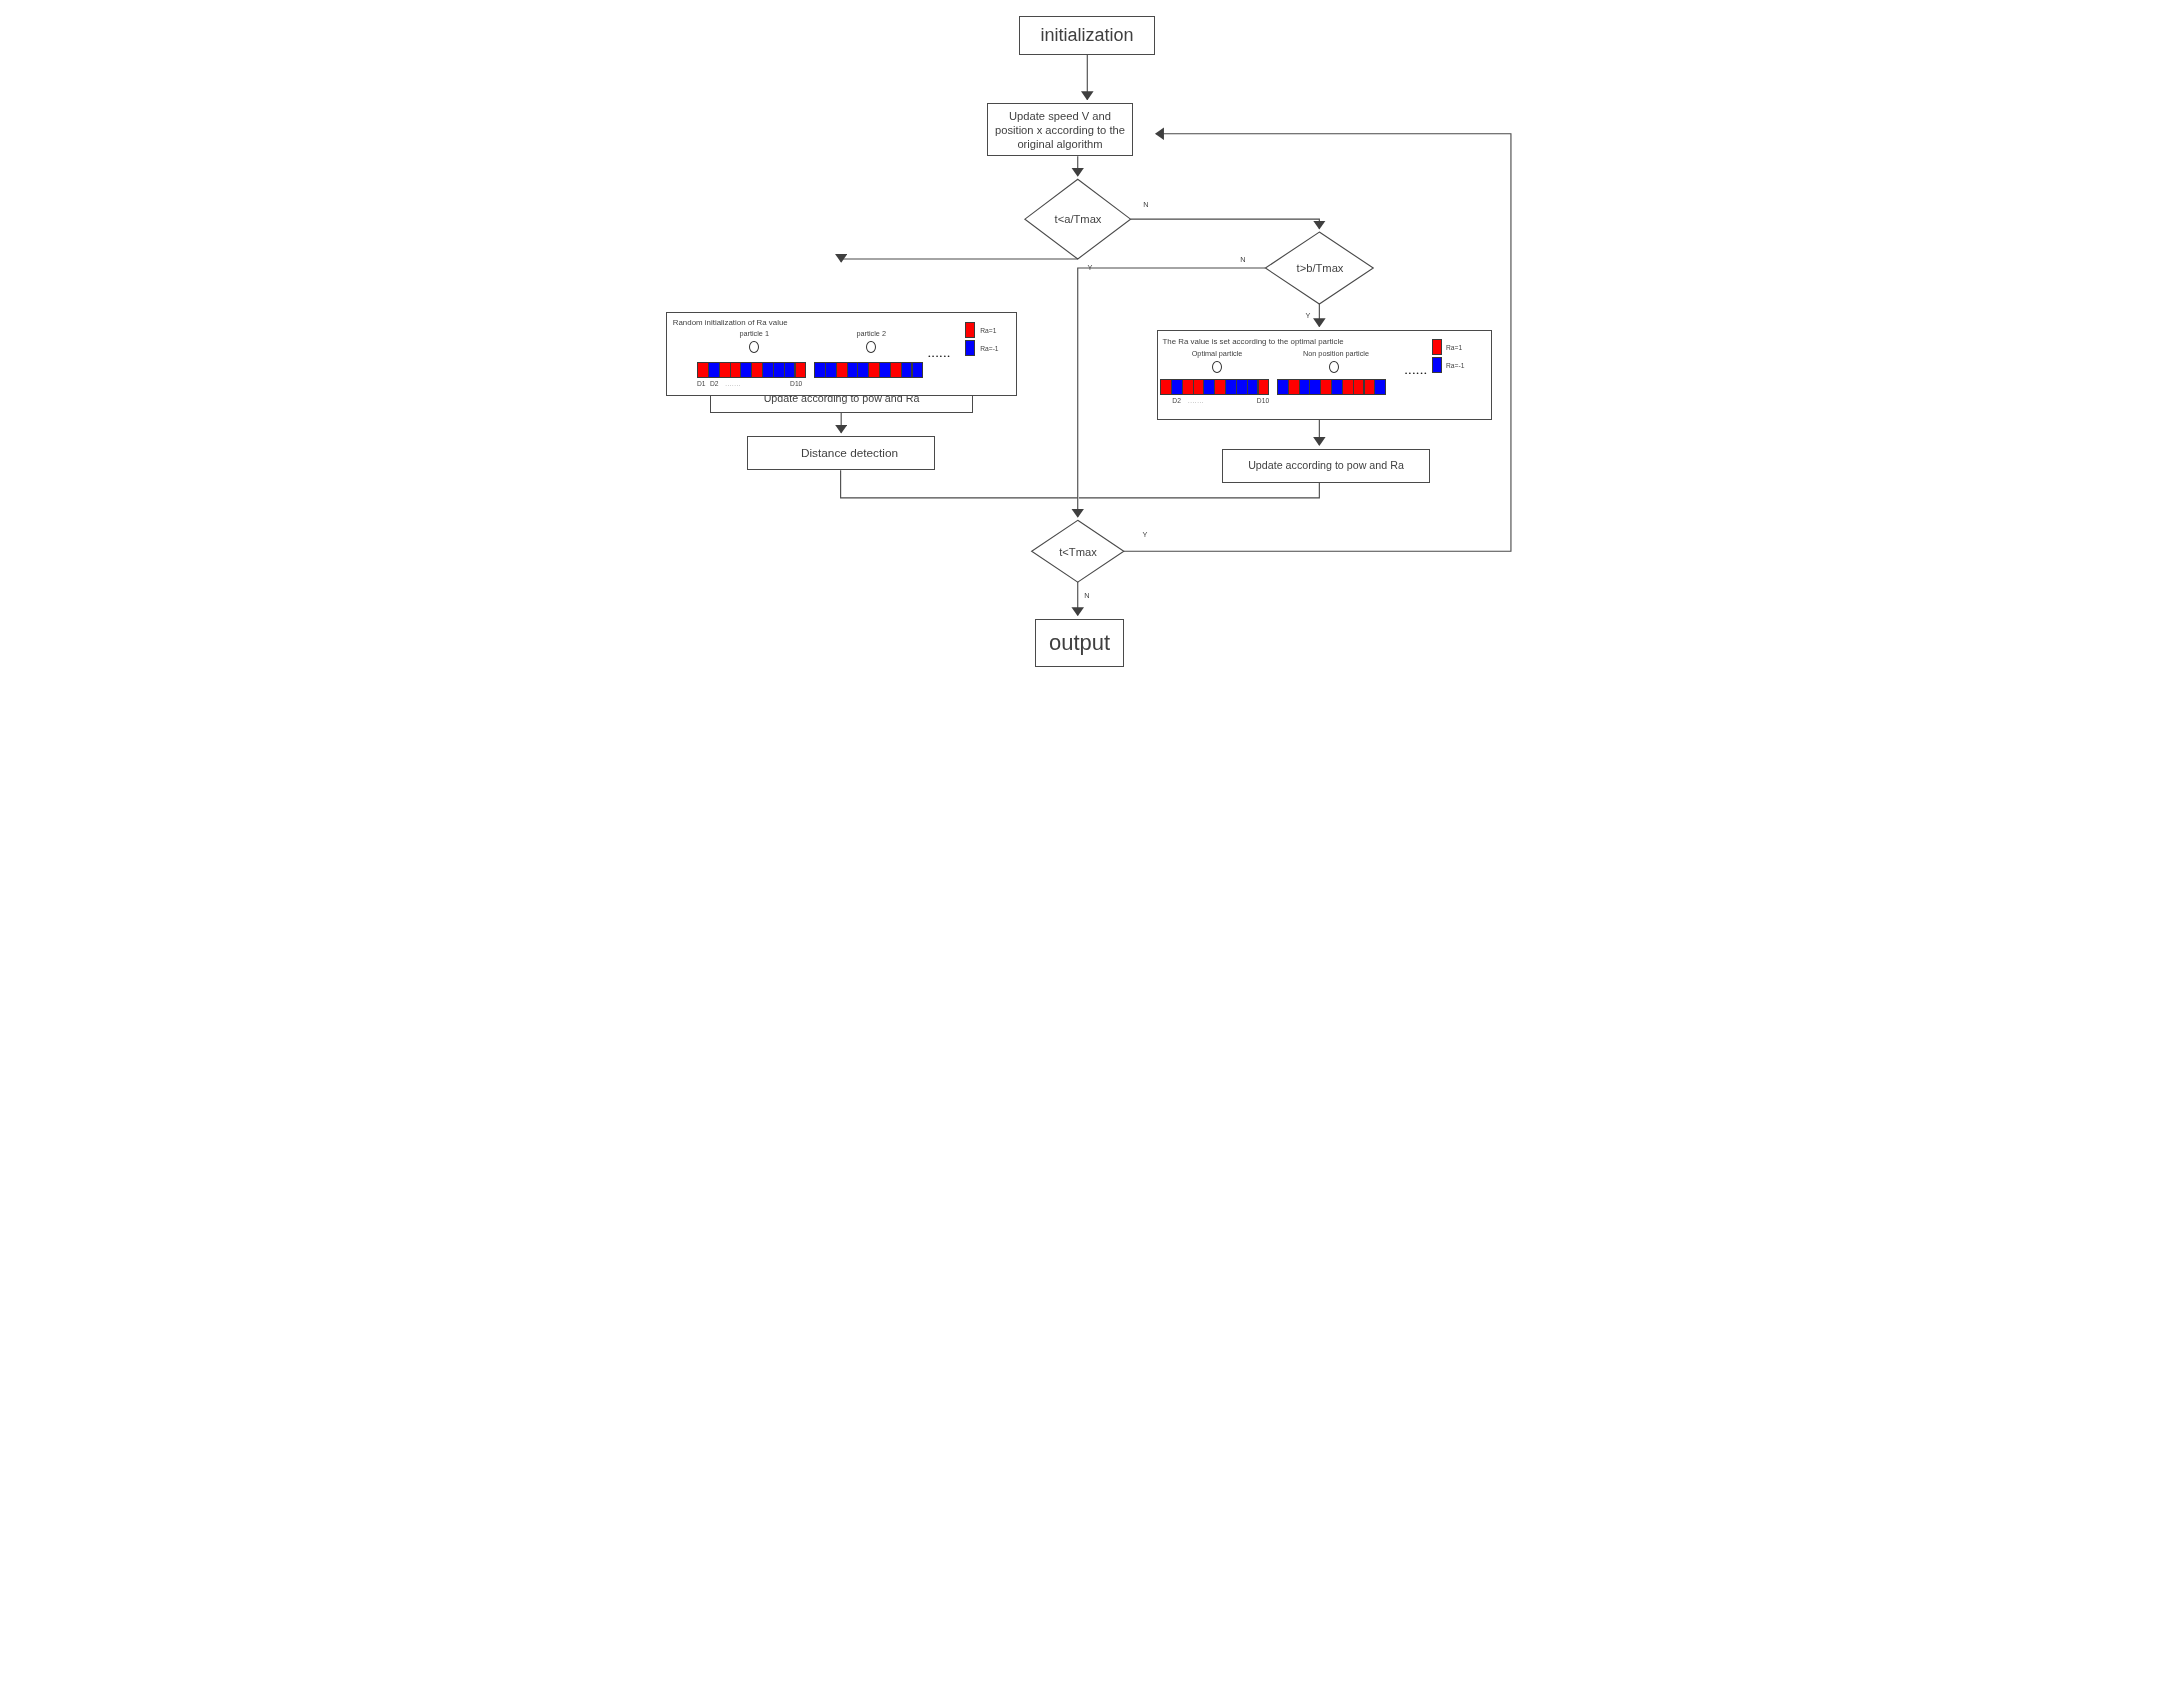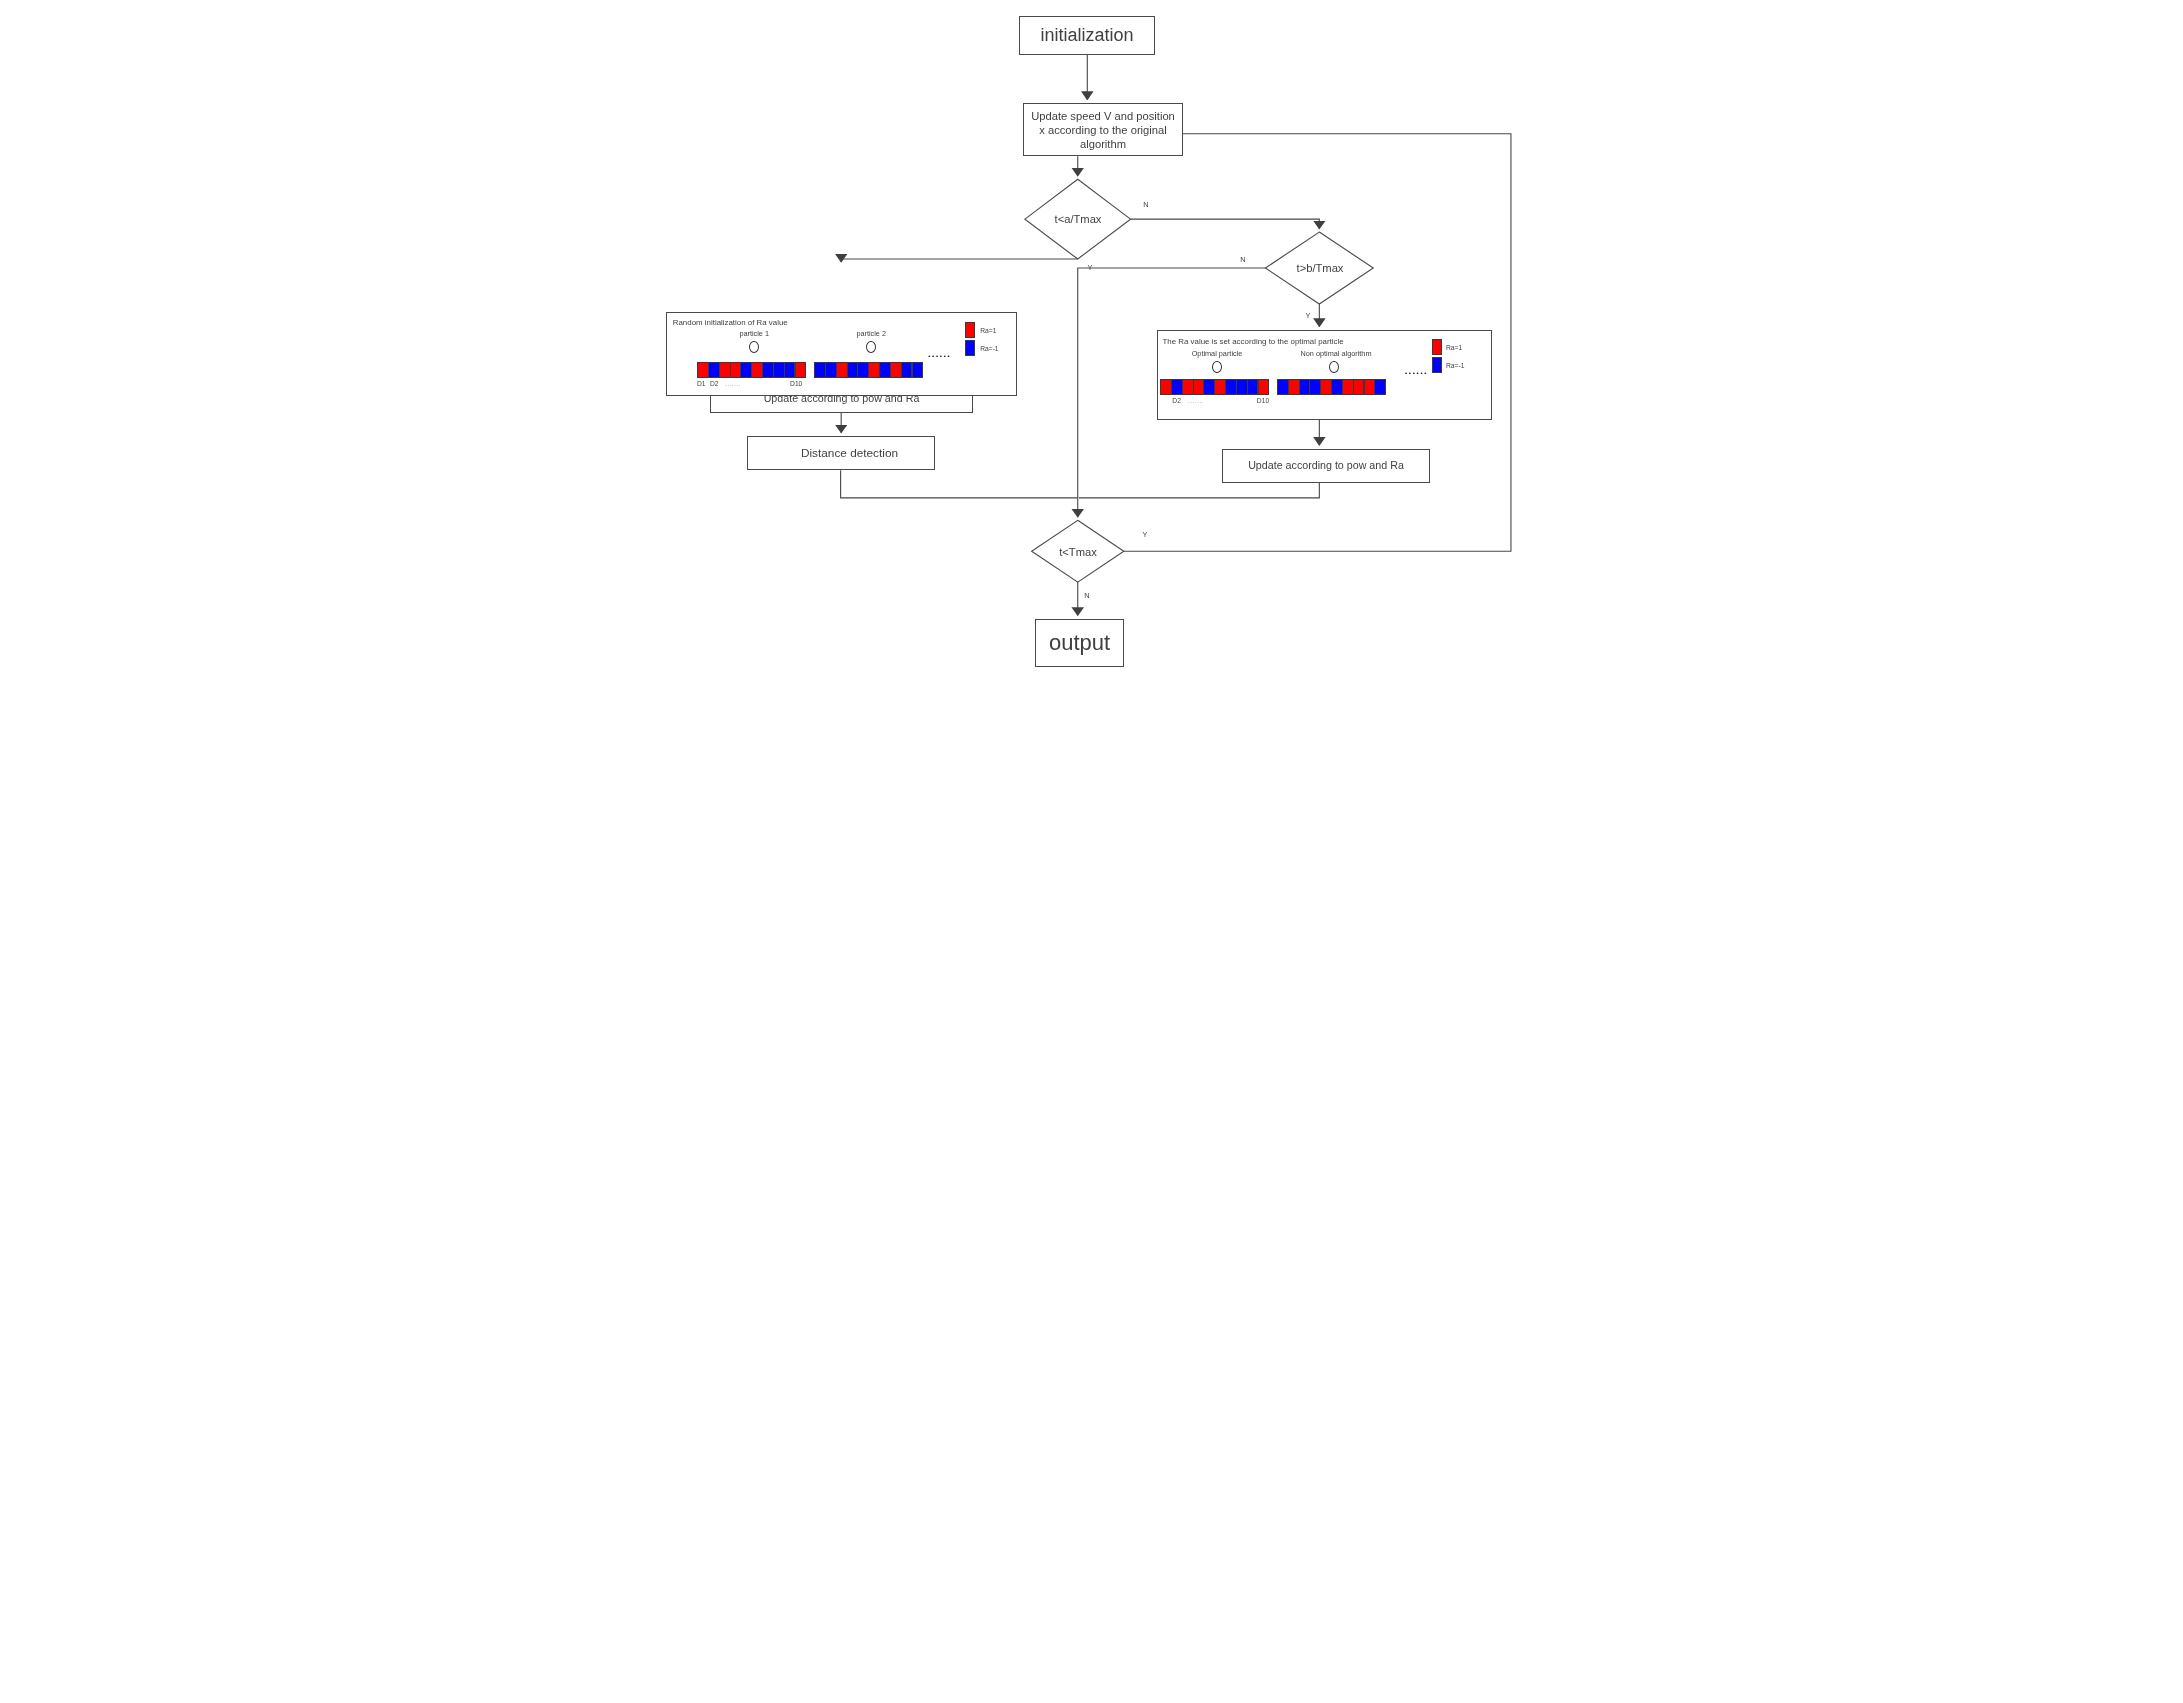--- a/index.html
+++ b/index.html
@@ -78,21 +78,21 @@
     </g>
     <g stroke="#4a4a4a" stroke-width="2" fill="#ffffff">
       <polygon points="752,319 846,390 752,461 658,390"></polygon>
       <polygon points="1182,413 1278,477 1182,541 1086,477"></polygon>
       <polygon points="752,926 834,981 752,1036 670,981"></polygon>
     </g>
   </svg>
 
   <div class="node big" style="left:364px;top:15.7px;width:136px;height:39px;">initialization</div>
 
-  <div class="node mid" style="left:368px;top:103px;width:160px;height:53px;padding:0 4.5px;">Update speed V and position x according to the original algorithm</div>
+  <div class="node mid" style="left:332px;top:103px;width:146px;height:53px;padding:0 4.5px;">Update speed V and position x according to the original algorithm</div>
 
   <div class="node pow" style="left:55px;top:385px;width:263px;height:28px;">Update according to pow and Ra</div>
 
   <div class="node dist" style="left:92px;top:436px;width:188px;height:34px;">Distance detection</div>
 
   <div class="node pow" style="left:567px;top:449px;width:208px;height:34px;">Update according to pow and Ra</div>
 
   <div class="node out" style="left:380px;top:619px;width:89px;height:48px;">output</div>
 
   <div class="dlabel" style="left:423px;top:219px;">t&lt;a/Tmax</div>
@@ -165,21 +165,21 @@
         <div class="cell r"></div>
         <div class="cell b"></div>
         <div class="cell b"></div>
         <div class="cell b"></div>
         <div class="cell r"></div>
       </div>
     <div class="axis" style="left:18.6px;top:66px;">D2</div>
     <div class="axis dots" style="left:38px;top:68px;">·······</div>
     <div class="axis" style="left:105px;top:66px;">D10</div>
 
-    <div class="pname" style="left:178px;top:18px;">Non optimal algorithm</div>
+    <div class="pname" style="left:178px;top:18px;">Non position particle</div>
     <div class="pcircle" style="left:176px;top:30px;"></div>
     <div class="strip" style="left:119px;top:48px;width:109px;">
         <div class="cell b"></div>
         <div class="cell r"></div>
         <div class="cell b"></div>
         <div class="cell b"></div>
         <div class="cell r"></div>
         <div class="cell b"></div>
         <div class="cell r"></div>
         <div class="cell r"></div>

